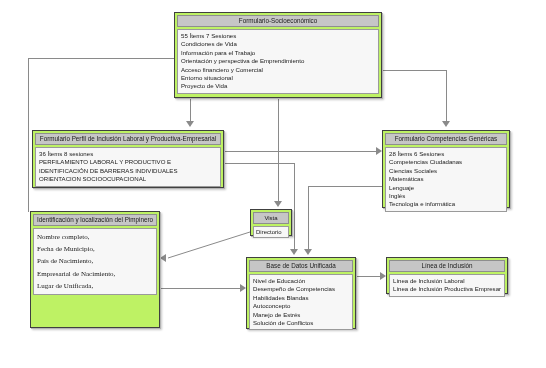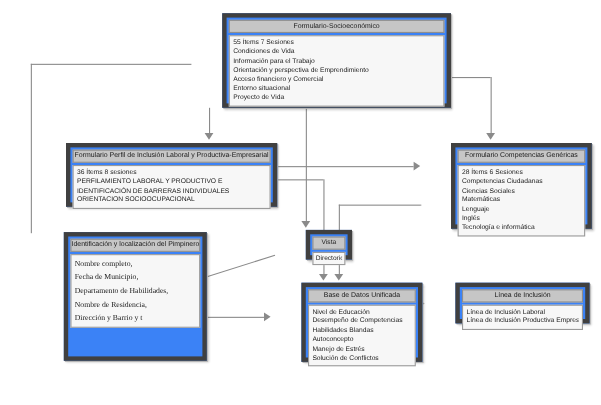--- a/index.html
+++ b/index.html
@@ -14,23 +14,23 @@
   .arrow{position:absolute;width:0;height:0;}
   .arrow-down{border-left:4px solid transparent;border-right:4px solid transparent;
               border-top:6px solid #8a8a8a;}
   .arrow-left{border-top:4px solid transparent;border-bottom:4px solid transparent;
               border-right:6px solid #8a8a8a;}
   .arrow-right{border-top:4px solid transparent;border-bottom:4px solid transparent;
                border-left:6px solid #8a8a8a;}
   .diag{position:absolute;overflow:visible;}
 
   
-  .node{position:absolute;background:#3b82f6;border:4px solid #404040;
+  .node{position:absolute;background:#bef264;border:1px solid #404040;
         box-shadow:1px 1px 0 #b4b4b4, 2px 2px 2px rgba(0,0,0,.22);
-        box-sizing:border-box;margin-left:28px;}
+        box-sizing:border-box;}
   .node .hdr{background:#c6c6c6;border:1px solid #8e8e8e;
              margin:2px;padding:1px 0;text-align:center;
              font-size:6.3px;line-height:8px;color:#1a1a1a;white-space:nowrap;
              overflow:hidden;}
   .node .body{background:#f7f7f7;border:1px solid #9a9a9a;
               margin:1px 2px 2px 2px;padding:2px 3px;
               font-size:6.1px;line-height:8.4px;color:#1a1a1a;}
   .node .body .row{white-space:nowrap;overflow:hidden;}
 
   
@@ -124,23 +124,23 @@
       <div class="row">Inglés</div>
       <div class="row">Tecnología e informática</div>
     </div>
   </div>
 
   <div class="node serif" id="n-ident">
     <div class="hdr">Identificación y localización del Pimpinero</div>
     <div class="body">
       <div class="row">Nombre completo,</div>
       <div class="row">Fecha de Municipio,</div>
-      <div class="row">Departamento de Habilidades,</div>
-      <div class="row">Nombre de Residencia,</div>
-      <div class="row">Dirección y Barrio y t</div>
+      <div class="row">País de Nacimiento,</div>
+      <div class="row">Empresarial de Nacimiento,</div>
+      <div class="row">Lugar de Unificada,</div>
     </div>
   </div>
 
   <div class="node" id="n-vista">
     <div class="hdr">Vista</div>
     <div class="body">
       <div class="row">Directorio</div>
     </div>
   </div>
 

